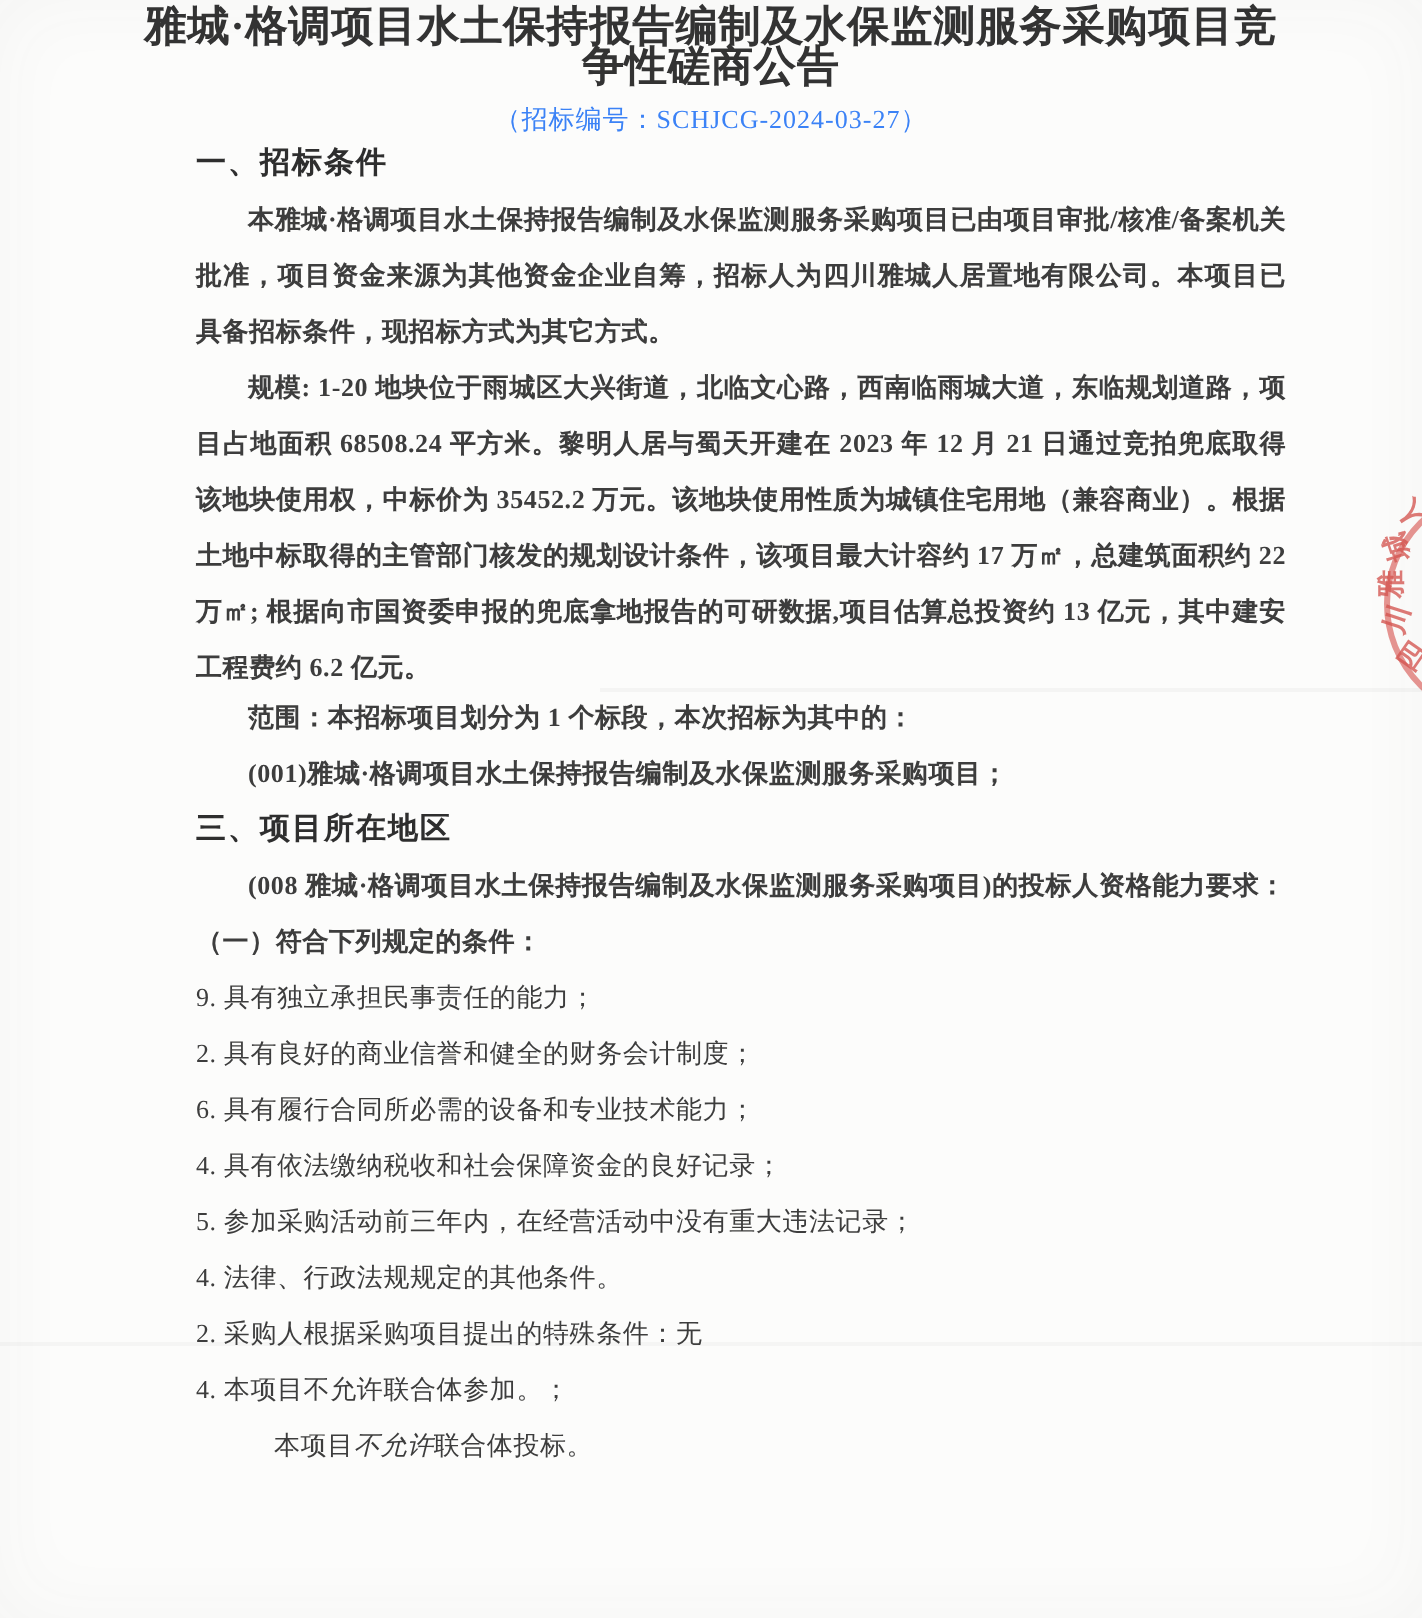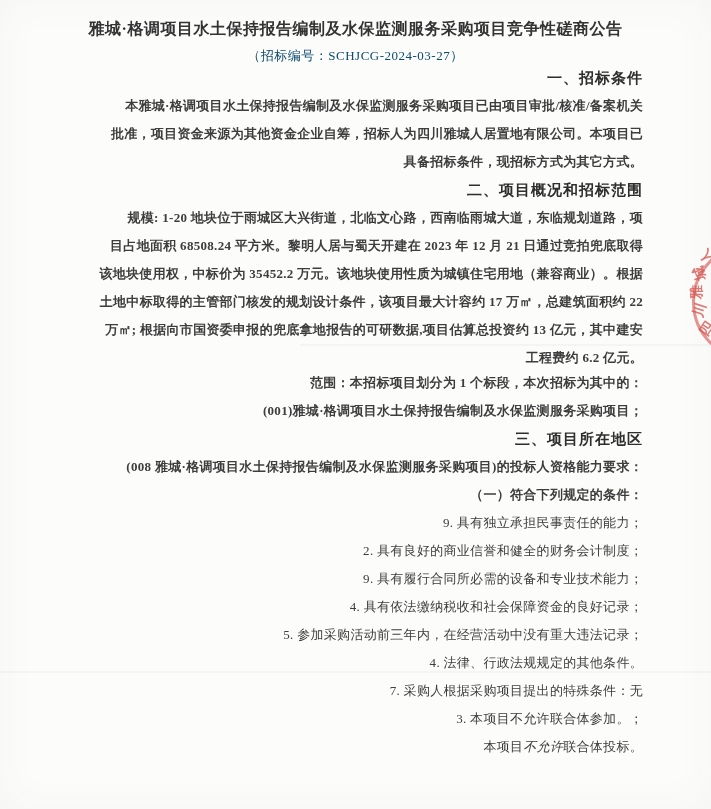--- a/index.html
+++ b/index.html
@@ -9,42 +9,42 @@
     margin:0;
     background:#fcfcfb;
     overflow:hidden;
     font-family:"Liberation Serif","DejaVu Serif",serif;
     color:#3d3d3d;
     box-shadow: inset 0 0 40px rgba(80,80,75,0.04);
   }
   .doc-title {
     text-align:center;
     font-weight:bold;
-    font-size:16px;
+    font-size:21px;
     color:#333333;
-    padding:19px 70px 0 70px;
+    padding:3px 70px 0 70px;
     letter-spacing:0.5px;
     line-height:20px;
   }
   .doc-subtitle {
     text-align:center;
     font-size:13px;
-    color:#0c4a6e;
+    color:#3b82f6;
     margin-top:9px;
     letter-spacing:0.5px;
     line-height:16px;
   }
   .content {
     padding:0 68px 0 98px;
     font-size:13px;
     line-height:28px;
     text-align:justify;
     letter-spacing:0.3px;
   }
-  .content p { margin:0;text-align:right; }
+  .content p { margin:0; }
   .location-line { margin-top:36px !important; }
   .sec-heading {
     font-size:15px;
     font-weight:bold;
     color:#2e2e2e;
     margin:-3px 0 0 0;
     line-height:28px;
     letter-spacing:1px;
     text-align:left;
   }
@@ -91,36 +91,35 @@
 <div class="page">
 
   <div class="doc-title">雅城·格调项目水土保持报告编制及水保监测服务采购项目竞争性磋商公告</div>
   <div class="doc-subtitle">（招标编号：SCHJCG-2024-03-27）</div>
 
   <div class="content">
 
     <p class="sec-heading">一、招标条件</p>
     <p class="indent2">本雅城·格调项目水土保持报告编制及水保监测服务采购项目已由项目审批/核准/备案机关批准，项目资金来源为其他资金企业自筹，招标人为四川雅城人居置地有限公司。本项目已具备招标条件，现招标方式为其它方式。</p>
 
-    <p class="sec-heading">二、项目概况和招标范围</p>
     <p class="indent2">规模: 1-20 地块位于雨城区大兴街道，北临文心路，西南临雨城大道，东临规划道路，项目占地面积 68508.24 平方米。黎明人居与蜀天开建在 2023 年 12 月 21 日通过竞拍兜底取得该地块使用权，中标价为 35452.2 万元。该地块使用性质为城镇住宅用地（兼容商业）。根据土地中标取得的主管部门核发的规划设计条件，该项目最大计容约 17 万㎡，总建筑面积约 22 万㎡; 根据向市国资委申报的兜底拿地报告的可研数据,项目估算总投资约 13 亿元，其中建安工程费约 6.2 亿元。</p>
     <p class="indent2 mt-neg">范围：本招标项目划分为 1 个标段，本次招标为其中的：</p>
     <p class="indent2">(001)雅城·格调项目水土保持报告编制及水保监测服务采购项目；</p>
 
     <p class="sec-heading">三、项目所在地区</p>
     <p class="indent2">(008 雅城·格调项目水土保持报告编制及水保监测服务采购项目)的投标人资格能力要求：（一）符合下列规定的条件：</p>
 
     <p>9. 具有独立承担民事责任的能力；</p>
     <p>2. 具有良好的商业信誉和健全的财务会计制度；</p>
-    <p>9. 具有履行合同所必需的设备和专业技术能力；</p>
+    <p>6. 具有履行合同所必需的设备和专业技术能力；</p>
     <p>4. 具有依法缴纳税收和社会保障资金的良好记录；</p>
     <p>5. 参加采购活动前三年内，在经营活动中没有重大违法记录；</p>
     <p>4. 法律、行政法规规定的其他条件。</p>
-    <p>7. 采购人根据采购项目提出的特殊条件：无</p>
-    <p>3. 本项目不允许联合体参加。；</p>
+    <p>2. 采购人根据采购项目提出的特殊条件：无</p>
+    <p>4. 本项目不允许联合体参加。；</p>
 
     <p class="indent3"><span>本项目</span><span class="italic-part">不允许</span><span>联合体投标。</span></p>
   </div>
 
   <div class="stamp-ring"></div>
   <span class="stamp-char sc0">四</span>
   <span class="stamp-char sc1">川</span>
   <span class="stamp-char sc2">雅</span>
   <span class="stamp-char sc3">城</span>
   <span class="stamp-char sc4">人</span>

